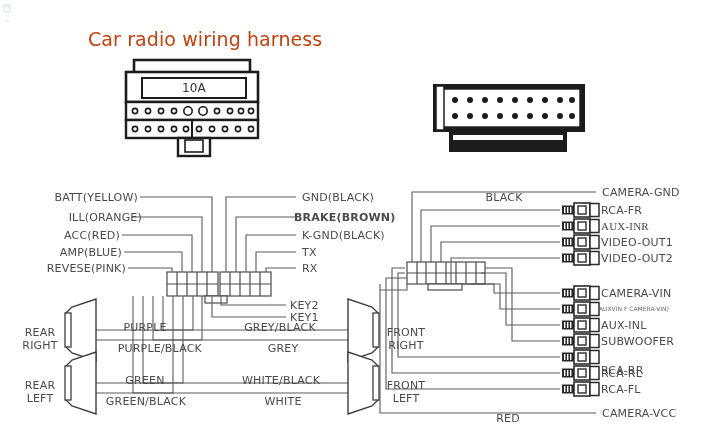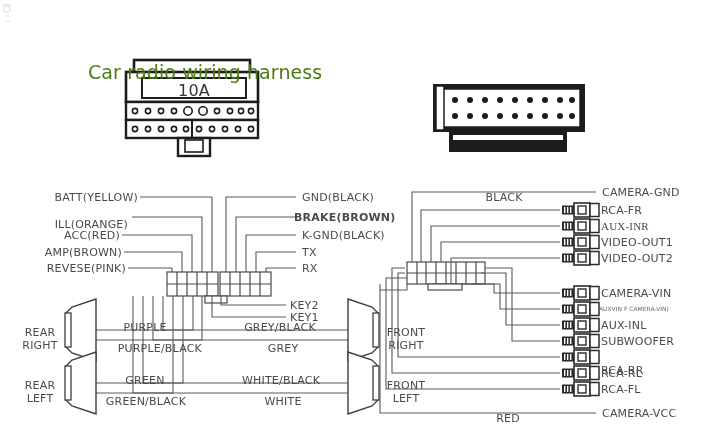--- a/index.html
+++ b/index.html
@@ -5,21 +5,21 @@
   html,body{margin:0;padding:0;background:#ffffff;}
   body{
     width:728px;height:445px;position:relative;overflow:hidden;
     font-family:"DejaVu Sans","Liberation Sans",sans-serif;
     color:#3a3a3a;
   }
   .stage{position:absolute;left:0;top:0;width:728px;height:445px;}
   svg{position:absolute;left:0;top:0;width:728px;height:445px;}
   .lbl{position:absolute;white-space:nowrap;font-size:11px;letter-spacing:.2px;color:#4a4a4a;}
   .lbl.r{text-align:right;}
-  .title{position:absolute;white-space:nowrap;font-size:19px;color:#4d7c0f;letter-spacing:.1px;margin-top:33px;}
+  .title{position:absolute;white-space:nowrap;font-size:19px;color:#c2410c;letter-spacing:.1px;}
   .tiny{font-size:6px;letter-spacing:0;color:#6a6a6a;}
   .ctr{text-align:center;}
 </style>
 </head>
 <body>
 
 <div class="stage">
 
 <svg viewBox="0 0 728 445">
   <defs>
@@ -237,26 +237,26 @@
           <use href="#rcaplug"></use>
         </g>
     <g transform="translate(562,389)">
           <use href="#rcaplug"></use>
         </g>
   </g>
 </svg>
 
 <div class="title" style="left:88px;top:28px;">Car radio wiring harness</div>
 
-<div class="lbl ctr" style="left:164px;top:81px;width:60px;font-size:16px;color:#333;">10A</div>
+<div class="lbl ctr" style="left:164px;top:81px;width:60px;font-size:12px;color:#333;">10A</div>
 
 <div class="lbl r" style="left:10px;top:191px;width:128px;">BATT(YELLOW)</div>
-<div class="lbl r" style="left:8px;top:211px;width:120px;margin-top:7px;">ILL(ORANGE)</div>
+<div class="lbl r" style="left:22px;top:211px;width:120px;">ILL(ORANGE)</div>
 <div class="lbl r" style="left:10px;top:229px;width:110px;">ACC(RED)</div>
-<div class="lbl r" style="left:10px;top:246px;width:112px;">AMP(BROWN)</div>
+<div class="lbl r" style="left:10px;top:246px;width:112px;">AMP(BLUE)</div>
 <div class="lbl r" style="left:10px;top:262px;width:116px;">REVESE(PINK)</div>
 
 <div class="lbl" style="left:302px;top:191px;">GND(BLACK)</div>
 <div class="lbl" style="left:294px;top:211px;font-weight:bold;">BRAKE(BROWN)</div>
 <div class="lbl" style="left:302px;top:229px;">K-GND(BLACK)</div>
 <div class="lbl" style="left:302px;top:246px;">TX</div>
 <div class="lbl" style="left:302px;top:262px;">RX</div>
 
 <div class="lbl" style="left:290px;top:299px;">KEY2</div>
 <div class="lbl" style="left:290px;top:311px;">KEY1</div>

